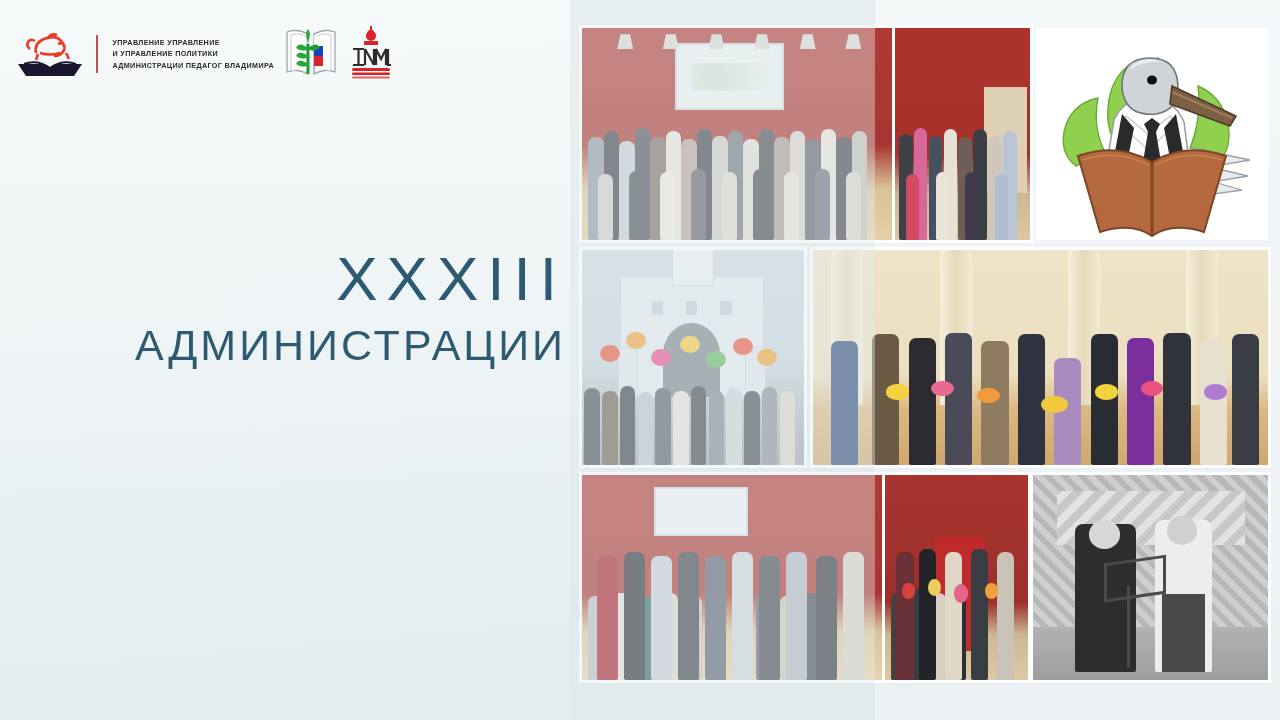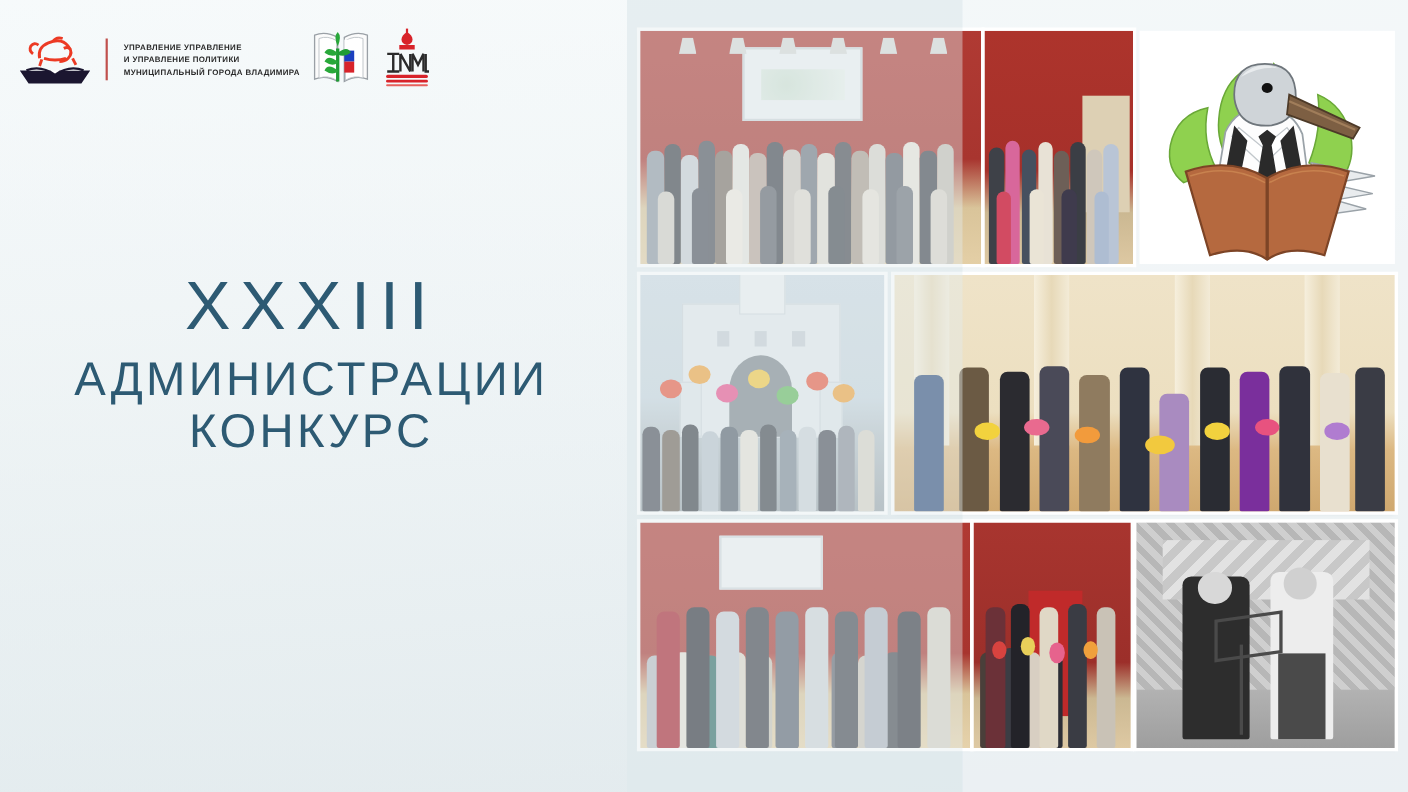--- a/index.html
+++ b/index.html
@@ -37,21 +37,21 @@
   .uprav-text{
     font-size:7.2px;font-weight:700;letter-spacing:.35px;
     color:#2a2a2a;line-height:1.62;white-space:nowrap;
   }
   .book-flag{width:54px;height:64px;flex:0 0 auto;}
   .gimc{width:46px;height:58px;flex:0 0 auto;}
 
   
   .title{
     position:absolute;left:0;top:248px;width:566px;
-    text-align:center;color:#2d5a73;
+    text-align:right;color:#2d5a73;
     font-family:"Liberation Sans", sans-serif;font-weight:400;
     line-height:1.0;
   }
   .t-roman{font-size:62px;letter-spacing:9px;display:block;margin-bottom:14px;}
   .t-l2{font-size:43px;letter-spacing:3px;display:block;}
   .t-l3{font-size:43px;letter-spacing:3px;display:block;margin-top:4px;}
   .t-l4{font-size:52px;letter-spacing:2px;display:block;margin-top:10px;}
 
   
   .collage{position:absolute;left:570px;top:0;width:710px;height:720px;}
@@ -126,21 +126,21 @@
           <path d="M52 26 l3 6"></path>
           <path d="M24 27 l-2 6"></path>
         </g>
         <path d="M4 37 h28 l4 4 l4 -4 h28 l-8 12 H12 Z" fill="#1b1630"></path>
         <path d="M10 37 q13 -5 26 4 q13 -9 26 -4" fill="#fff" stroke="#1b1630" stroke-width="2"></path>
       </svg>
       <div class="uprav-divider"></div>
       <div class="uprav-text">
         <div>УПРАВЛЕНИЕ УПРАВЛЕНИЕ</div>
         <div>И УПРАВЛЕНИЕ ПОЛИТИКИ</div>
-        <div>МУНИЦИПАЛЬНЫЙ ГОРОДА ВЛАДИМИРА</div>
+        <div>АДМИНИСТРАЦИИ ПЕДАГОГ ВЛАДИМИРА</div>
       </div>
     </div>
 
     <svg class="book-flag" viewBox="0 0 54 64">
       <path d="M3 10 q10 -4 21 2 v40 q-11 -6 -21 -2 z" fill="#fbfbfb" stroke="#9aa0a6" stroke-width="1.2"></path>
       <path d="M51 10 q-10 -4 -21 2 v40 q11 -6 21 -2 z" fill="#fbfbfb" stroke="#9aa0a6" stroke-width="1.2"></path>
       <path d="M7 13 q8 -3 16 2 v36 q-8 -5 -16 -2 z" fill="#fff" stroke="#b9bfc4" stroke-width=".8"></path>
       <path d="M47 13 q-8 -3 -16 2 v36 q8 -5 16 -2 z" fill="#fff" stroke="#b9bfc4" stroke-width=".8"></path>
       <rect x="30" y="14" width="9" height="10" fill="#fff"></rect>
       <rect x="30" y="24" width="9" height="10" fill="#1b3fbf"></rect>
@@ -165,21 +165,20 @@
       </g>
       <rect x="4" y="43" width="38" height="3" rx="1.5" fill="#d8232a"></rect>
       <rect x="4" y="47.5" width="38" height="2.5" rx="1.2" fill="#d8232a"></rect>
       <rect x="4" y="51.5" width="38" height="2" rx="1" fill="#e8605c"></rect>
     </svg>
   </div>
 
   <div class="title">
     <span class="t-roman">XXXIII</span>
     <span class="t-l2">АДМИНИСТРАЦИИ</span>
-    <span class="t-l3">КОНКУРС</span>
   </div>
 
   <div class="collage">
 
     <div class="ph ph1">
       <div class="wallred"></div>
       <div class="screenpanel"></div>
       <div class="lampbar">
         <div class="lamp" style="left:8%"></div>
           <div class="lamp" style="left:24%"></div>

